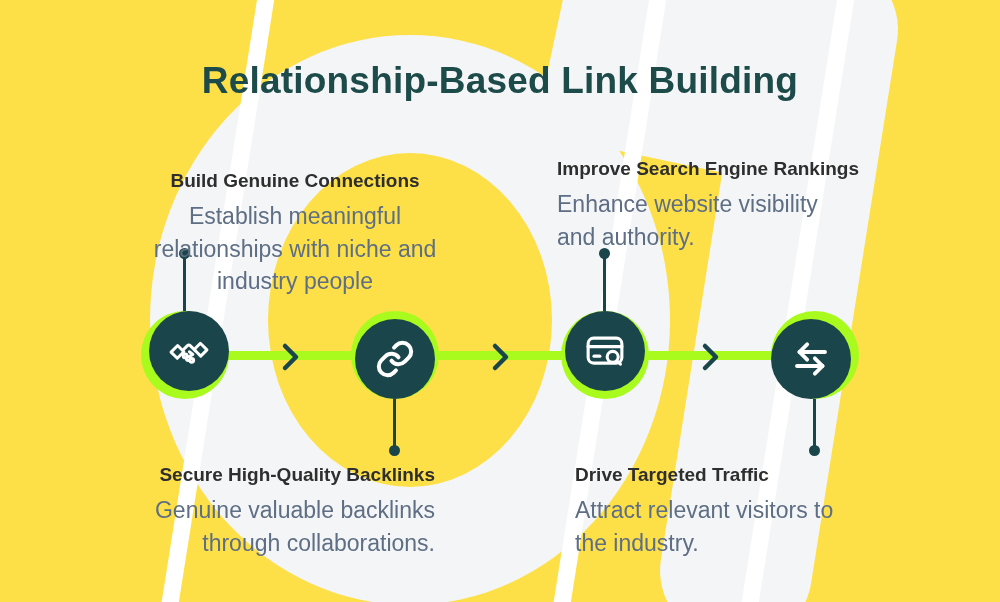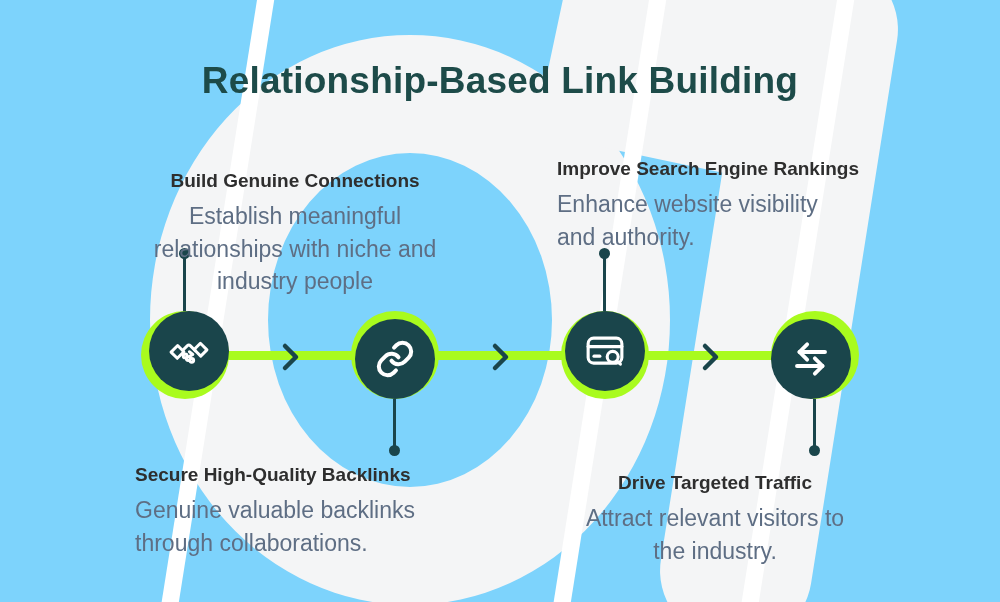--- a/index.html
+++ b/index.html
@@ -1,17 +1,17 @@
 <!DOCTYPE html>
 <html><head>
 <meta charset="utf-8">
 <style>
   html,body{margin:0;padding:0;background:#fff;}
   .canvas{
-    position:relative;width:1000px;height:602px;background:#7dd3fc;overflow:hidden;
+    position:relative;width:1000px;height:602px;background:#fde047;overflow:hidden;
     font-family:"Liberation Sans","DejaVu Sans",sans-serif;
   }
   
   .watermark{position:absolute;inset:0;z-index:0;}
   .wm-ring{
     position:absolute;left:150px;top:35px;width:520px;height:570px;
     box-sizing:border-box;border:118px solid #f4f5f6;border-radius:50%;
   }
   .wm-stem{
     position:absolute;left:703px;top:-45px;width:152px;height:690px;
@@ -31,22 +31,22 @@
   .title{
     position:absolute;left:0;top:60px;width:1000px;margin:0;text-align:center;
     font-size:37px;font-weight:700;letter-spacing:.2px;color:#1d4b49;z-index:3;
   }
   
   .label{position:absolute;z-index:3;}
   .label .step-title{font-size:19px;font-weight:700;color:#2e2e2e;margin:0 0 8px 0;white-space:nowrap;}
   .label .step-desc{font-size:23px;color:#5e6e84;line-height:1.42;}
   .label-s1{left:145px;top:170px;width:300px;text-align:center;}
   .label-s3{left:557px;top:158px;width:300px;text-align:left;}
-  .label-s2{left:135px;top:464px;width:300px;}
-  .label-s4{left:575px;top:464px;width:280px;text-align:center;margin-top:8px;}
+  .label-s2{left:135px;top:464px;width:300px;text-align:right;}
+  .label-s4{left:575px;top:464px;width:280px;text-align:left;}
   
   .lime-line{
     position:absolute;left:185px;top:351px;width:630px;height:9px;
     background:#a9fb1e;border-radius:5px;z-index:1;
   }
   .stem{position:absolute;width:3px;background:#1a454b;z-index:1;}
   .stem-dot{position:absolute;width:11px;height:11px;border-radius:50%;background:#1a454b;z-index:1;}
   .stem-1{left:183px;top:257px;height:62px;} .dot-1{left:179px;top:248px;}
   .stem-3{left:603px;top:257px;height:62px;} .dot-3{left:599px;top:248px;}
   .stem-2{left:393px;top:394px;height:56px;} .dot-2{left:389px;top:445px;}

